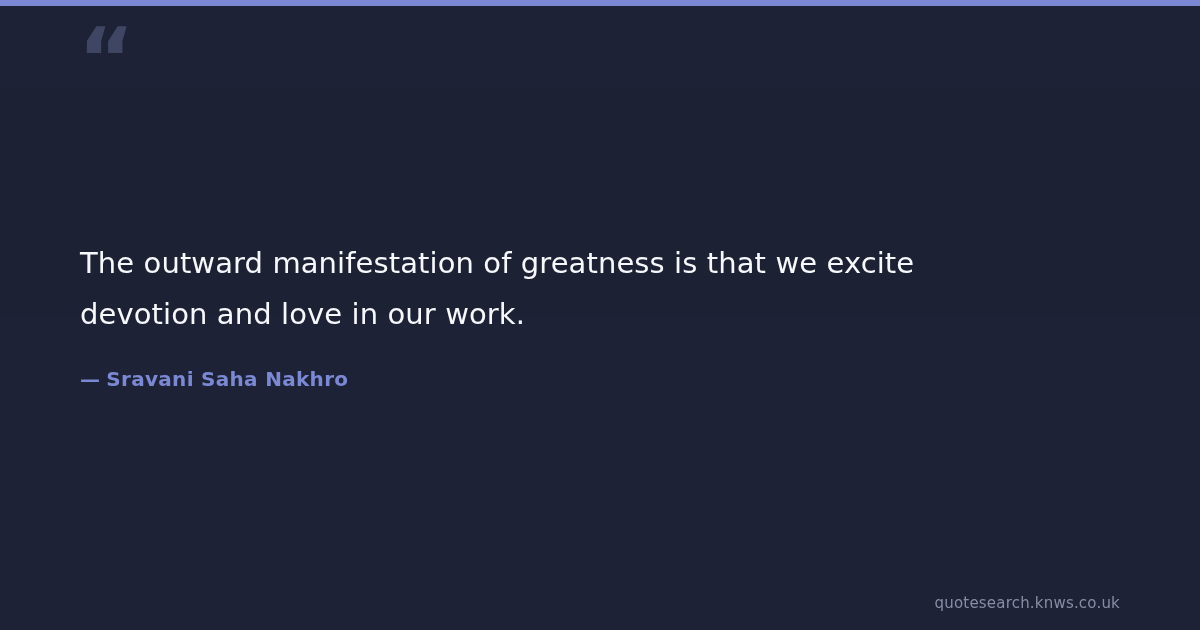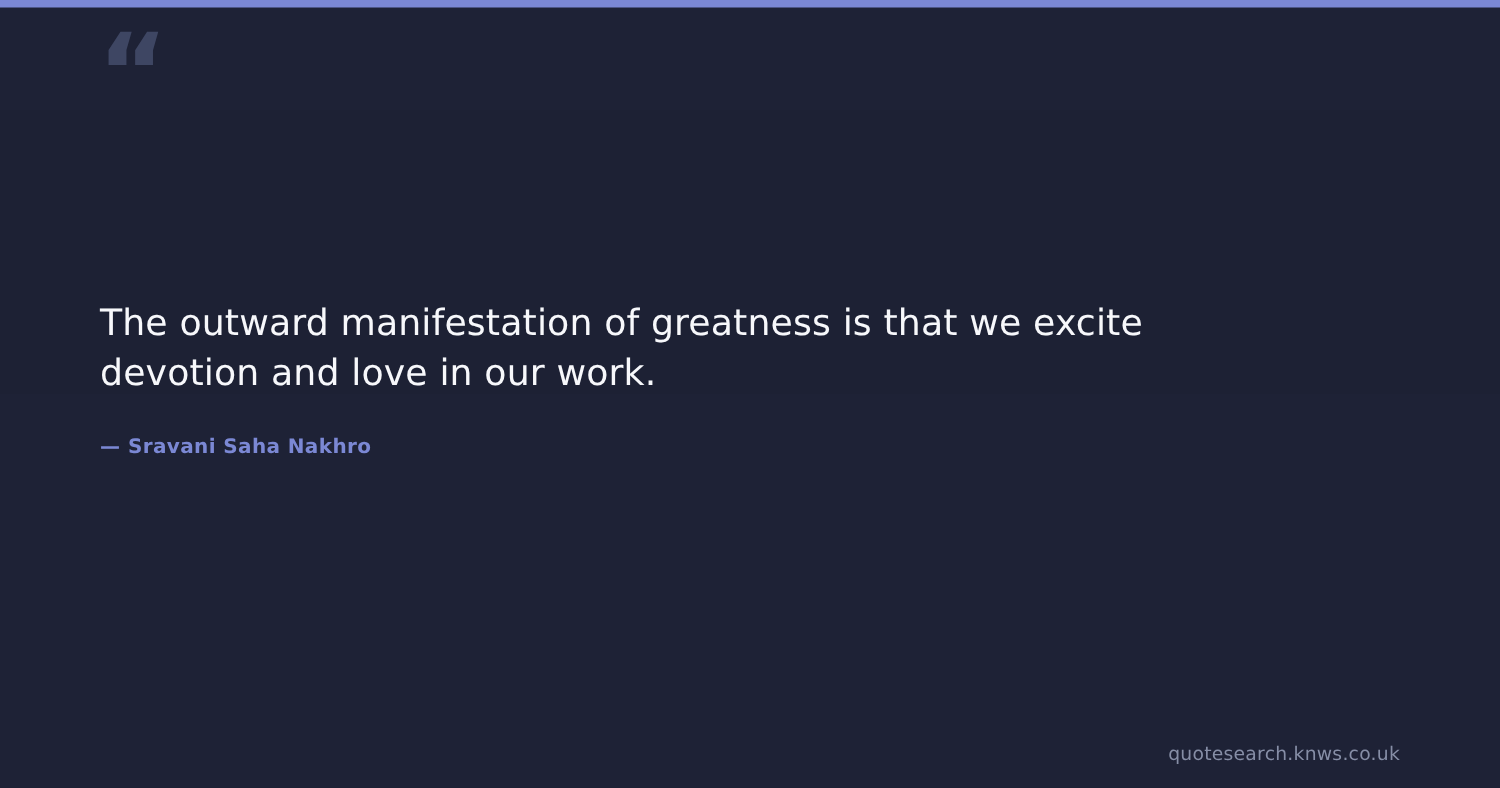--- a/index.html
+++ b/index.html
@@ -67,30 +67,30 @@
     position: absolute;
     left: 80px;
     top: 238px;
     width: 1000px;
   }
 
   .quote-text {
     font-family: "DejaVu Sans", sans-serif;
     font-size: 29px;
     font-weight: 400;
-    line-height: 40px;
+    line-height: 51px;
     color: #f7f8fb;
     letter-spacing: 0.1px;
     max-width: 930px;
   }
 
   .attribution {
     margin-top: 26px;
     font-family: "DejaVu Sans", sans-serif;
-    font-size: 16px;
+    font-size: 20px;
     font-weight: 700;
     line-height: 26px;
     color: #7b88d4;
     letter-spacing: 0.3px;
   }
 
   .attribution .dash {
     margin-right: 6px;
   }
 

